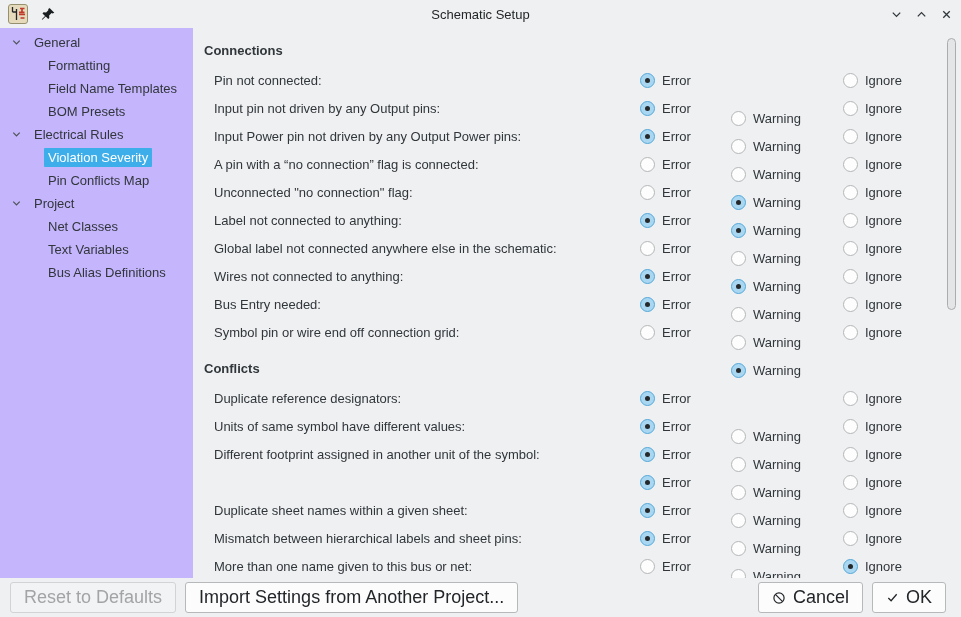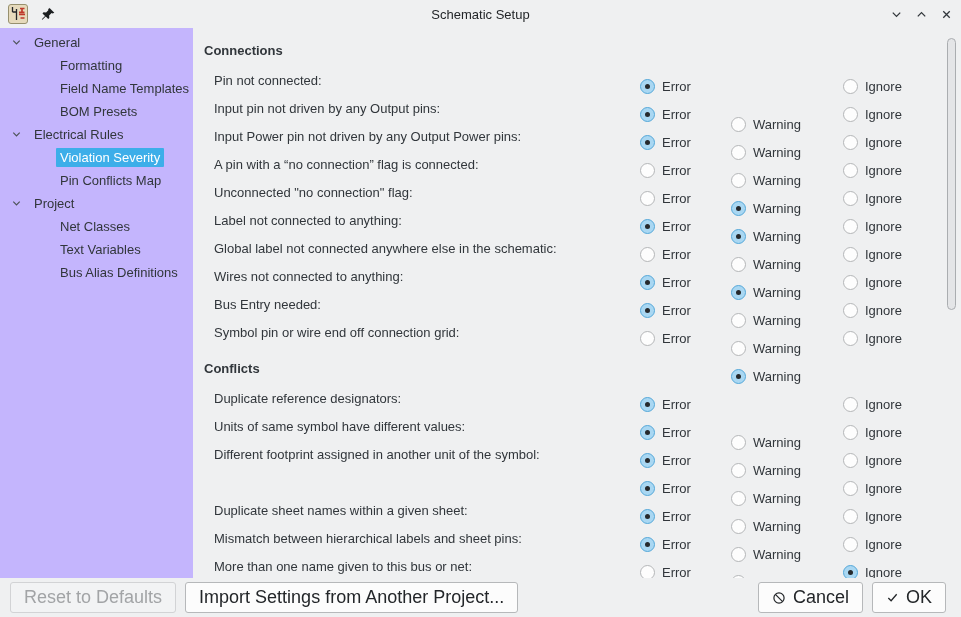--- a/index.html
+++ b/index.html
@@ -32,30 +32,30 @@
     position: absolute; top: 28px; left: 0; right: 0; bottom: 39px;
     display: flex; overflow: hidden;
   }
   .sidebar {
     width: 193px; background: #c4b5fd; height: 100%;
     padding-top: 3px; flex: none; overflow: hidden;
   }
   .tree-item { height: 23px; display: flex; align-items: center; cursor: pointer; white-space: nowrap; }
   .tree-item.level0 { padding-left: 9px; }
   .tree-item.level0 .expander { width: 14px; height: 14px; margin-right: 11px; display: flex; align-items: center; justify-content: center; }
-  .tree-item.level1 { padding-left: 48px; margin-left: 12px; }
+  .tree-item.level1 { padding-left: 48px; }
   .tree-label { padding: 2px 4px; margin-left: -4px; border-radius: 1px; }
   .tree-item.selected .tree-label { background: #3daee9; color: #ffffff; }
 
   .content { position: relative; flex: 1; height: 100%; overflow: hidden; }
   .section { padding-top: 8px; }
   .section-title { height: 30px; line-height: 30px; padding-left: 11px; font-weight: bold; color: #31363b; }
   .row { position: relative; height: 28px; }
   .row-label { position: absolute; left: 21px; top: 50%; transform: translateY(-50%); white-space: nowrap; }
-  .opt { position: absolute; top: 0; height: 28px; display: flex; align-items: flex-end; gap: 7px; cursor: pointer; }
+  .opt { position: absolute; top: 0; height: 28px; display: flex; align-items: center; gap: 7px; cursor: pointer; }
   .opt.c0 { left: 447px; } .opt.c1 { left: 538px; margin-top: 38px; } .opt.c2 { left: 650px; }
   .radio {
     width: 15px; height: 15px; border-radius: 50%;
     background: #fdfdfd; border: 1px solid #b4b6b8; position: relative; flex: none;
   }
   .radio.checked { background: #a9d7f2; border-color: #55a8d9; }
   .radio.checked::after {
     content: ""; position: absolute; left: 50%; top: 50%; width: 5px; height: 5px;
     margin: -2.5px 0 0 -2.5px; border-radius: 50%; background: #26292c;
   }

